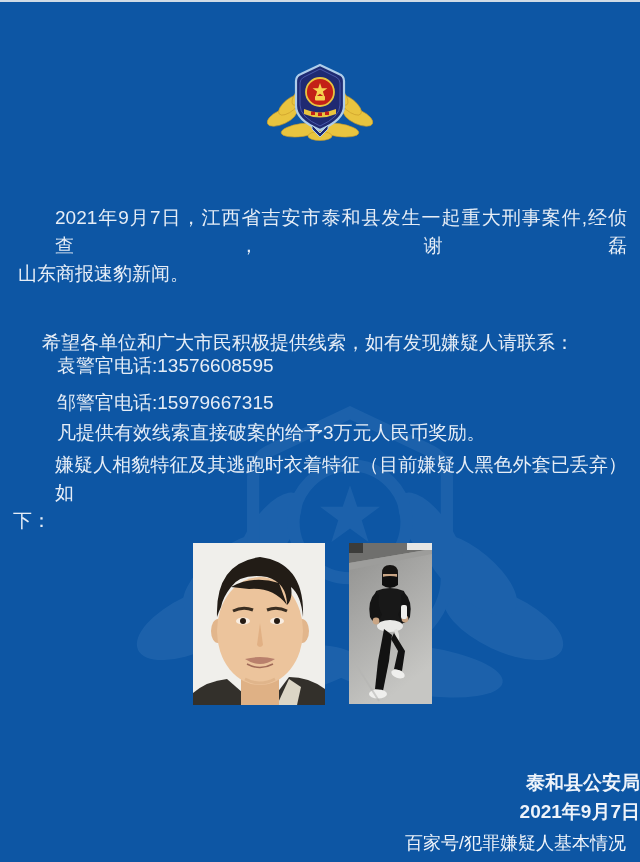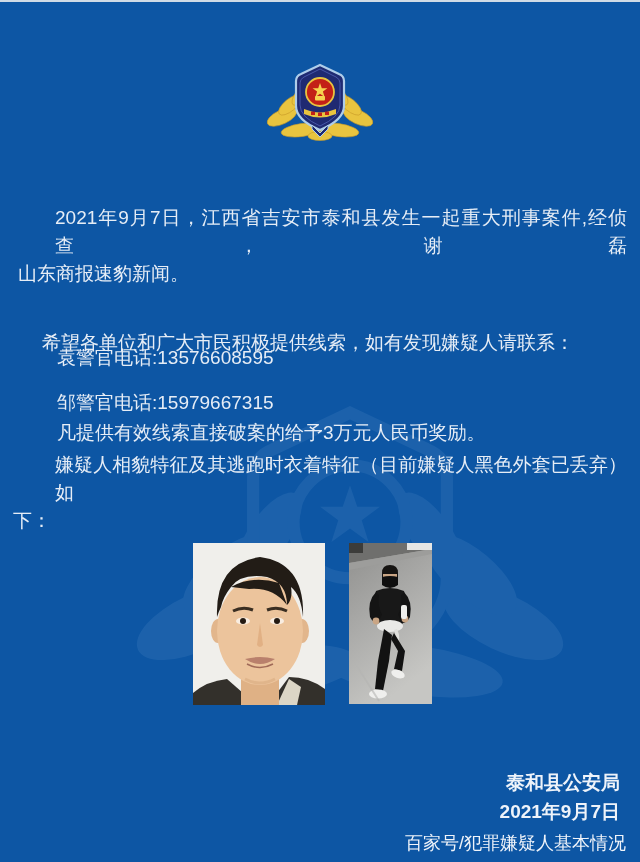--- a/index.html
+++ b/index.html
@@ -22,29 +22,29 @@
   }
   .block{position:absolute;left:13px;right:13px;font-size:19px;line-height:28px;color:#e6edf6;}
   .line{white-space:nowrap;}
   .just{white-space:normal;text-align:justify;text-align-last:justify;}
   .p1{top:196px;margin-top:8px;}
   .p1 .l0{padding-left:42px;}
   .p1 .l1{padding-left:5px;}
   .p2{top:254px;line-height:23px;}
   .p2 .l0{padding-left:59px;}
   .p3{top:329px;padding-left:29px;}
-  .contact1{top:344px;padding-left:44px;}
+  .contact1{top:352px;padding-left:44px;}
   .contact2{top:389px;padding-left:44px;}
   .reward{top:419px;padding-left:44px;}
   .p6{top:451px;}
   .p6 .l0{padding-left:42px;}
   .photo{position:absolute;display:block;}
   .photo-portrait{left:193px;top:543px;width:132px;height:162px;}
   .photo-cctv{left:349px;top:543px;width:83px;height:161px;}
-  .footer-line{position:absolute;left:240px;right:20px;text-align:right;font-size:19px;font-weight:bold;color:#eef3fa;}
+  .footer-line{position:absolute;left:240px;right:0;text-align:right;font-size:19px;font-weight:bold;color:#eef3fa;}
   .agency{top:770px;}
   .date{top:799px;font-weight:bold;}
   .source{position:absolute;left:240px;right:14px;top:831px;text-align:right;font-size:18px;font-weight:normal;color:#f0f4fa;}
 </style>
 </head>
 <body>
 
 <div class="page">
 
   <div class="top-strip"></div>

